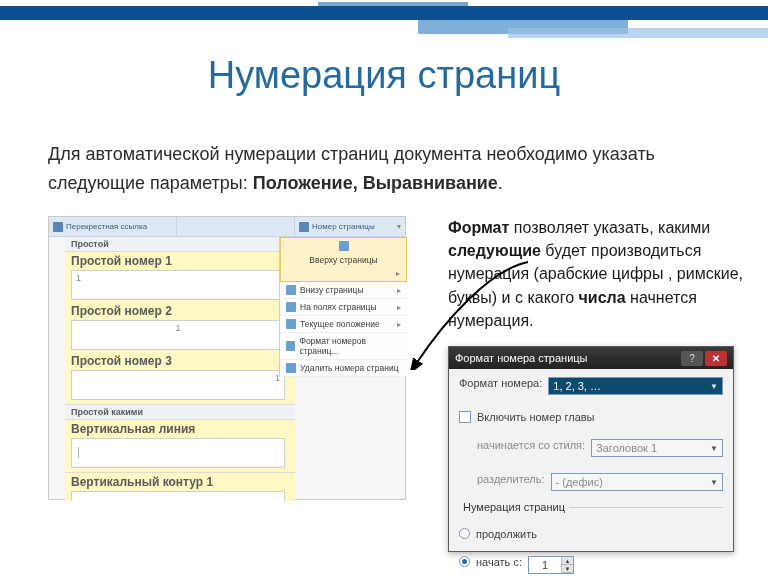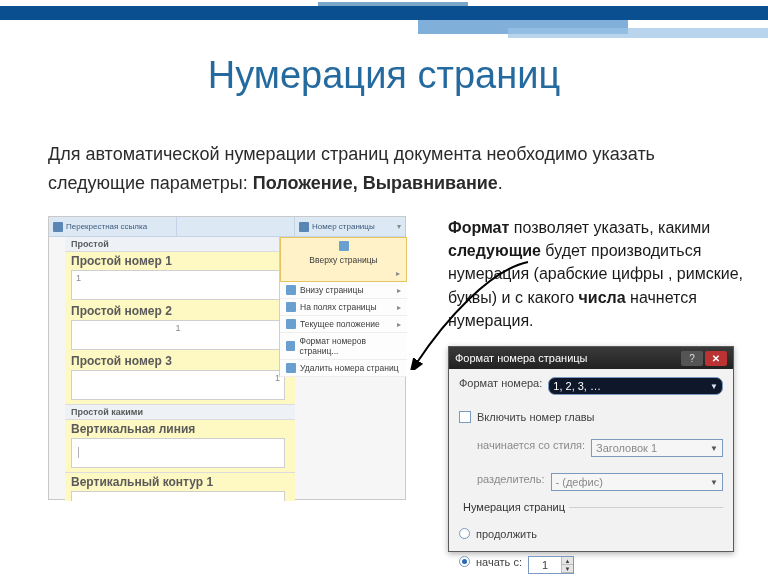--- a/index.html
+++ b/index.html
@@ -46,21 +46,21 @@
   
   .dialog { position:absolute; top:346px; left:448px; width:286px; height:206px; background:#f2f2f2; border:1px solid #5a5a5a; font-family: "Segoe UI", Tahoma, sans-serif; box-shadow:0 2px 6px rgba(0,0,0,.3);}
   .dlg-title { height:22px; background:linear-gradient(#3a3a3a,#222); color:#fff; font-size:11px; display:flex; align-items:center; padding:0 6px; }
   .dlg-title .spacer{flex:1;}
   .dlg-title .winbtn{ width:22px; height:15px; margin-left:2px; background:#555; color:#ddd; font-size:10px; display:flex; align-items:center; justify-content:center; border-radius:2px;}
   .dlg-title .winbtn.close{ background:#b33; color:#fff; font-weight:700;}
   .dlg-body{ padding:8px 10px 6px; font-size:11px; color:#414141; }
   .row{ display:flex; margin-bottom:16px; gap:6px;}
   .row label{ white-space:nowrap; }
   .combo{ flex:1; height:18px; border:1px solid #7a9ac0; background:#fff; font-size:11px; padding:0 4px; display:flex; align-items:center; justify-content:space-between;}
-  .combo.sel{ background:#0f172a; color:#fff;border-radius:7px; }
+  .combo.sel{ background:#0c4a6e; color:#fff; }
   .combo .car{ font-size:8px; color:#555;}
   .combo.sel .car{color:#d8e6f5;}
   .chk{ width:12px; height:12px; border:1px solid #7a9ac0; background:#fff; display:inline-block;}
   .indent{ margin-left:18px; color:#8a8a8a;}
   .indent .combo{ color:#8a8a8a; background:#f6f6f6;}
   .static{ color:#8a8a8a; }
   .group-lbl{ font-size:11px; color:#333; margin:4px 0 4px; border-top:1px solid #d0d0d0; padding-top:6px; position:relative;}
   .group-lbl span{ position:relative; top:-13px; background:#f2f2f2; padding:0 4px;}
   .radio{ width:11px; height:11px; border:1px solid #7a9ac0; border-radius:50%; display:inline-flex; align-items:center; justify-content:center; background:#fff;}
   .radio.on::after{ content:""; width:5px; height:5px; background:#2b6bb5; border-radius:50%; display:block;}

